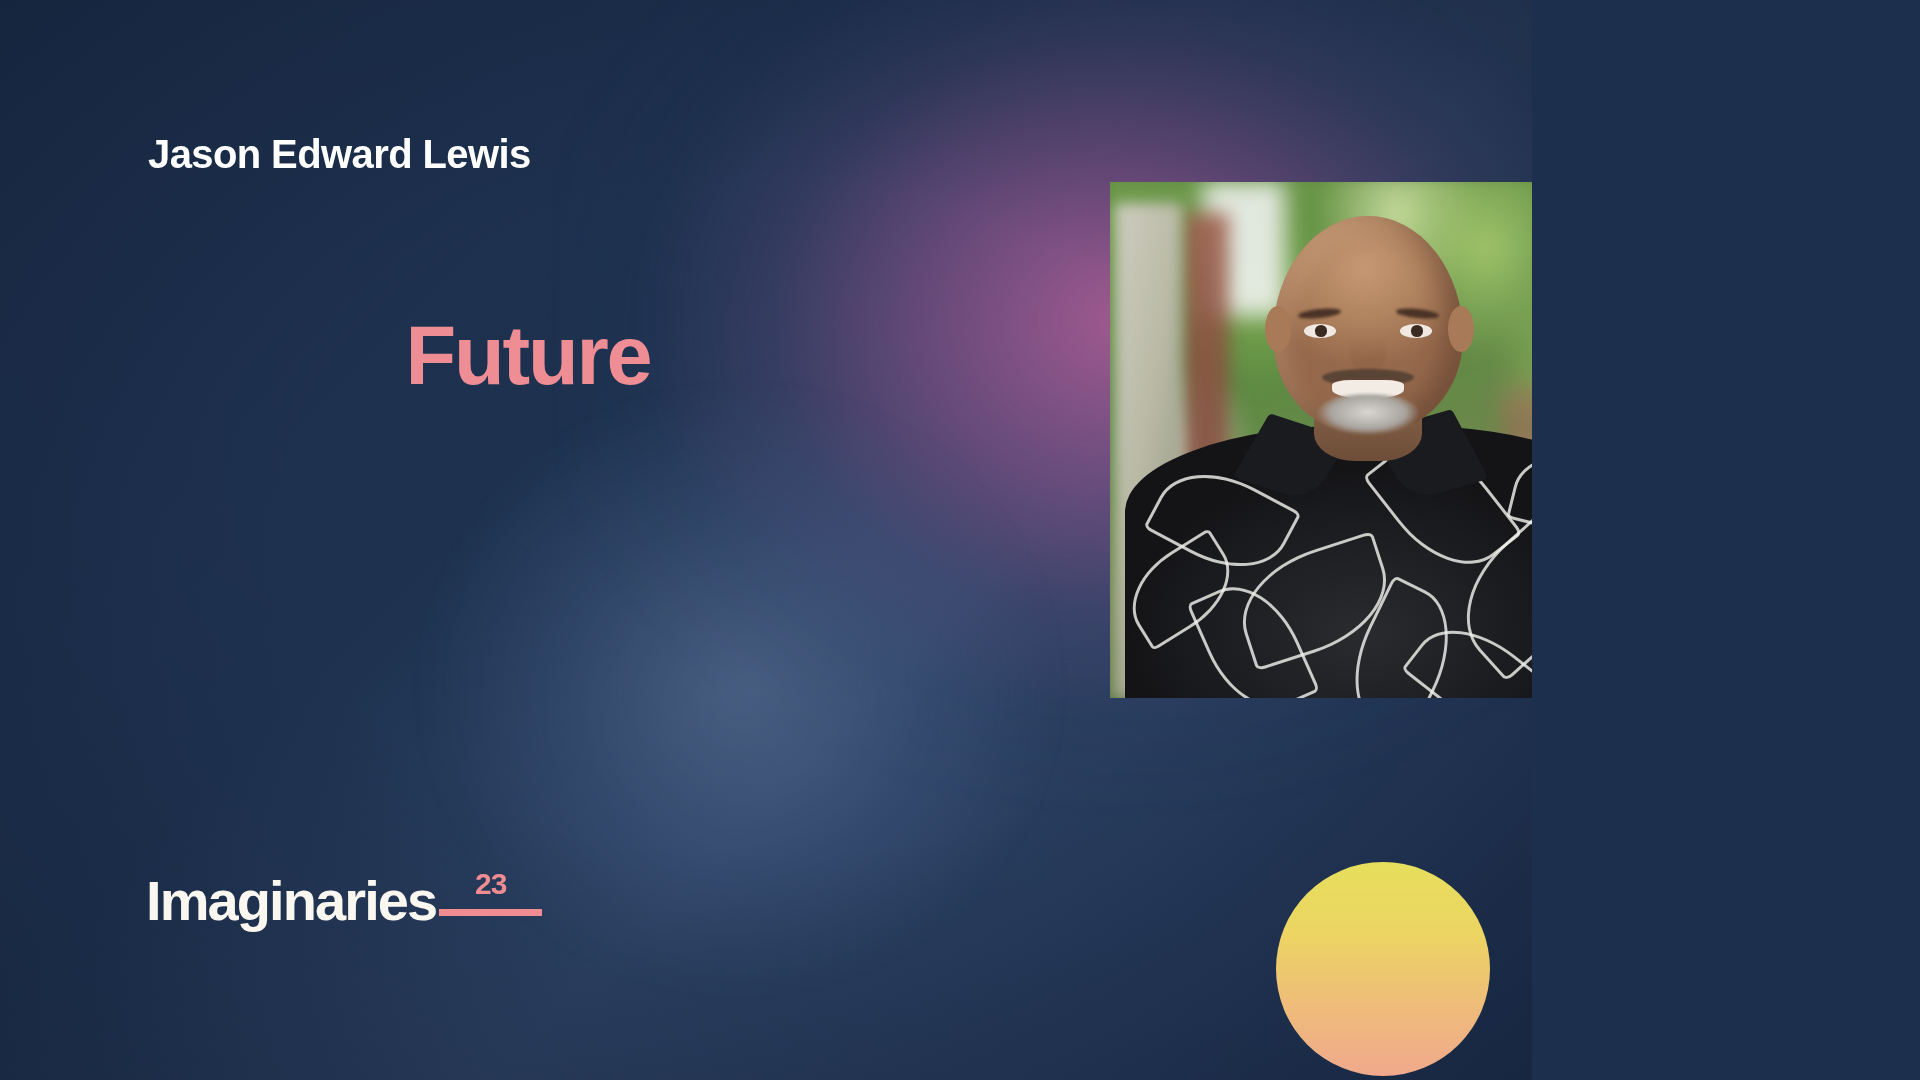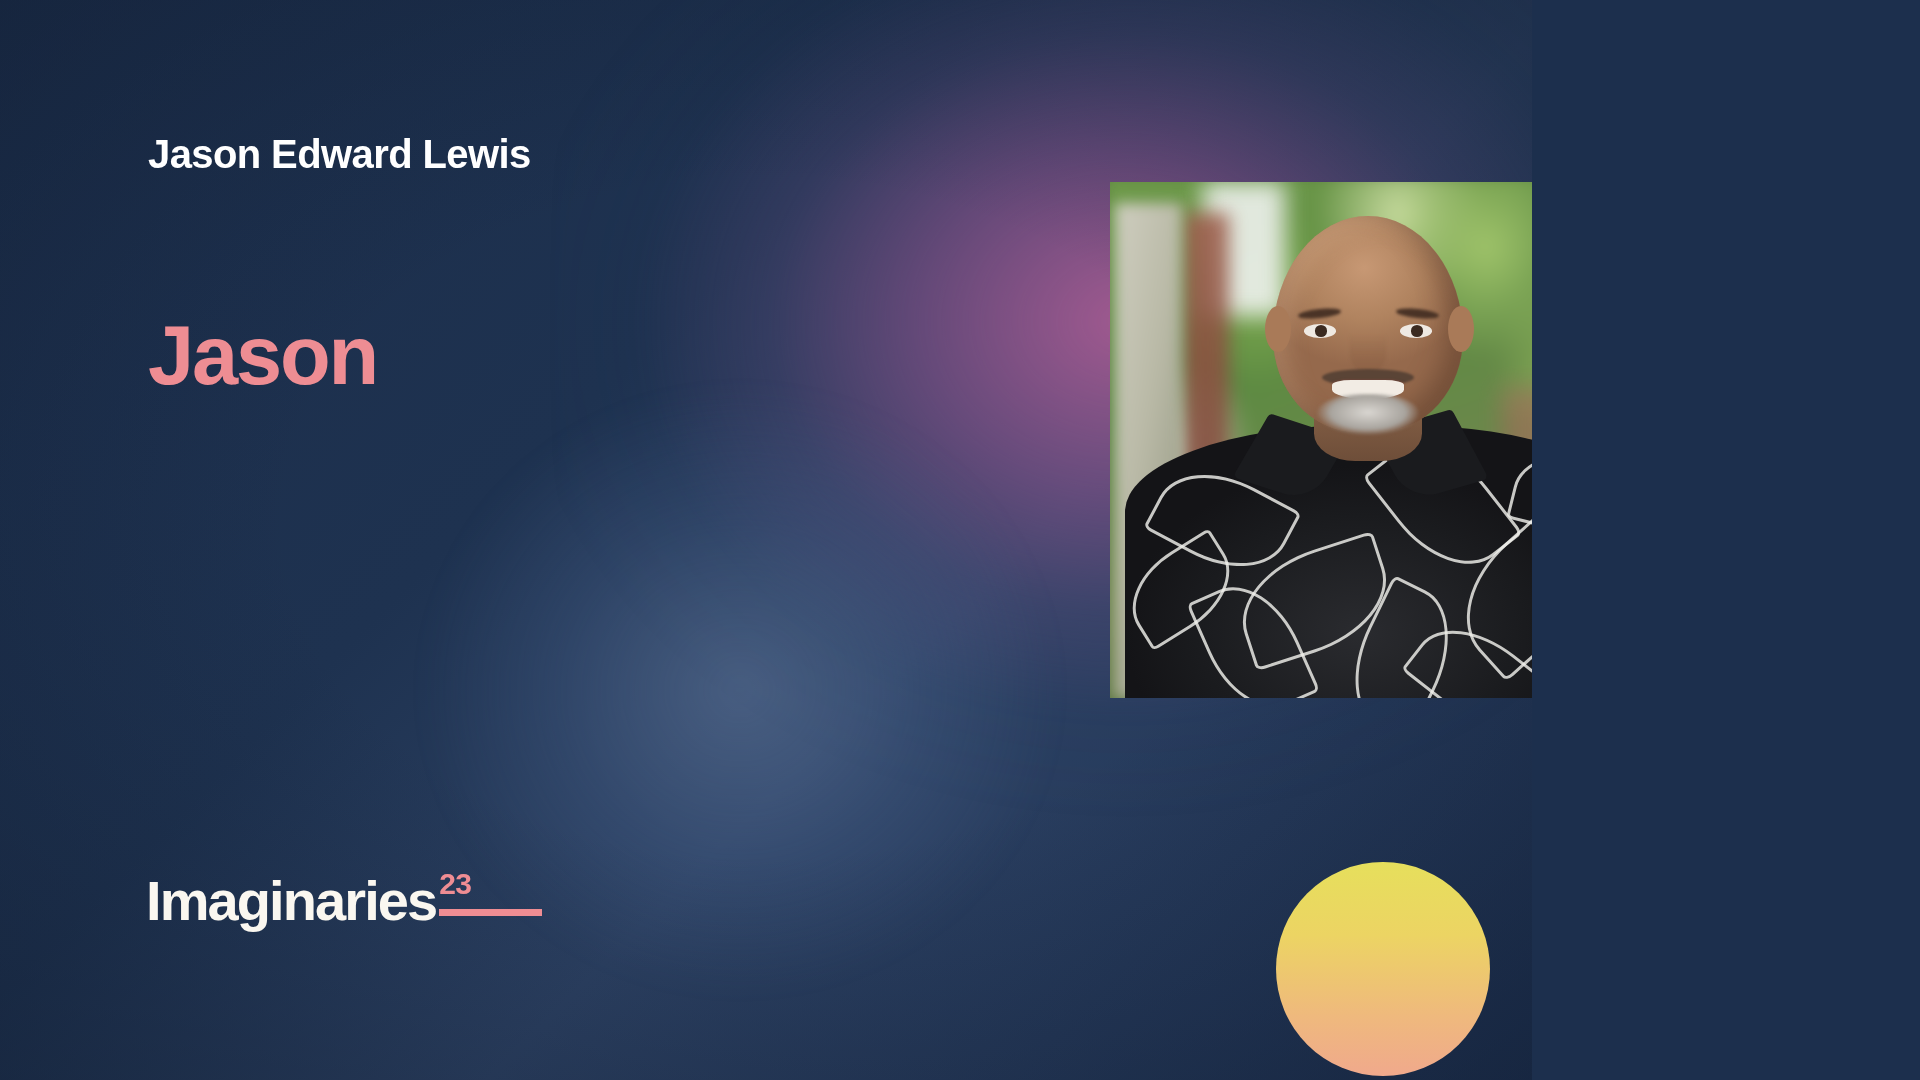--- a/index.html
+++ b/index.html
@@ -11,20 +11,21 @@
     background: #1c2f4d;
     font-family: "Liberation Sans", sans-serif;
   }
 
   #slide {
     position: relative;
     width: 1532px;
     height: 1080px;
     overflow: hidden;
     background: #701a75;
+    text-align: center;
   }
 
   
   .bg-base {
     position: absolute; inset: 0;
     background: linear-gradient(135deg, #1b2d4a 0%, #1e3250 38%, #2d4264 60%, #1d3050 100%);
   }
   .bg-glow-purple {
     position: absolute;
     left: 560px; top: -240px;
@@ -322,21 +323,21 @@
 <div id="slide">
 
   <div class="bg-base"></div>
   <div class="bg-glow-purple"></div>
   <div class="bg-glow-blue"></div>
   <div class="bg-vignette"></div>
 
   <div class="speaker-name">Jason Edward Lewis</div>
 
   <div class="talk-title">
-    <span class="tline">Jason</span>
+    <span class="tline">Future</span>
   </div>
 
   <div class="logo-lockup">
     <span class="logo-word">Imaginaries</span>
     <span class="logo-year-wrap">
       <span class="logo-year">23</span>
       <span class="logo-rule"></span>
     </span>
   </div>
 

